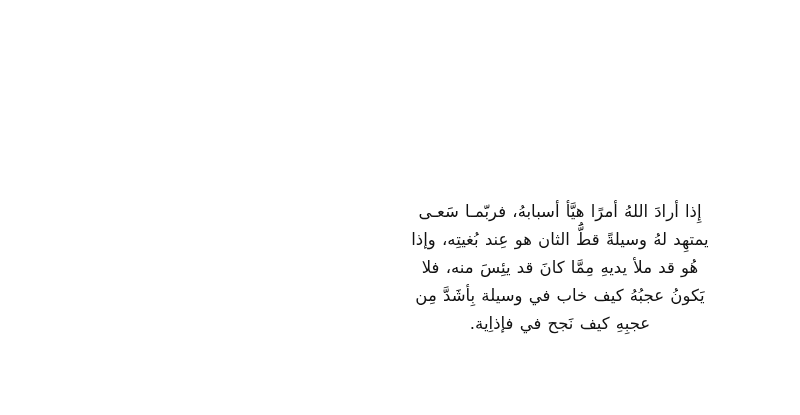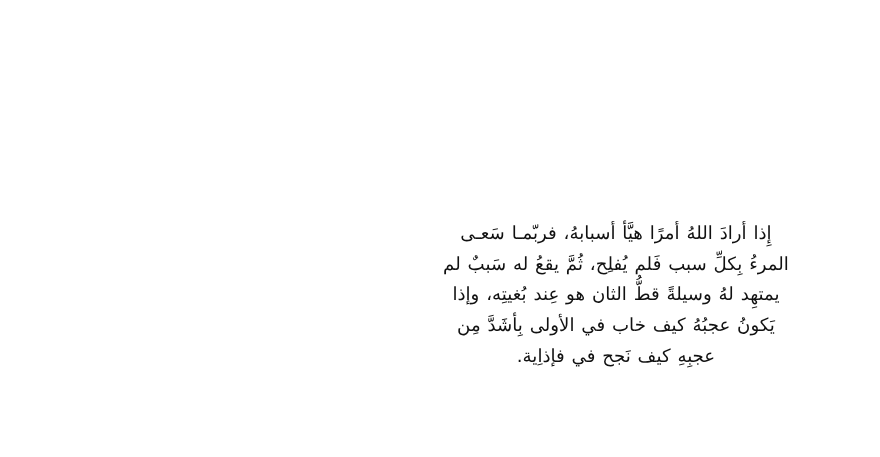--- a/index.html
+++ b/index.html
@@ -42,18 +42,18 @@
     display: block;
     white-space: nowrap;
   }
 </style>
 </head>
 <body>
 
 <div class="page">
   <div class="text-block">
     <p class="line">إِذا أرادَ اللهُ أمرًا هيَّأ أسبابهُ، فربّمـا سَعـى</p>
-    <p class="line">المرءُ بِكلِّ سبب فَلم يُفلِح، ثُمَّ يقعُ له سَببٌ لم</p>
     <p class="line">يمتهِد لهُ وسيلةً قطُّ الثان هو عِند بُغيتِه، وإذا</p>
-    <p class="line">يَكونُ عجبُهُ كيف خاب في الأولى بِأشَدَّ مِن</p>
+    <p class="line">هُو قد ملأ يديهِ مِمَّا كانَ قد يئِسَ منه، فلا</p>
+    <p class="line">يَكونُ عجبُهُ كيف خاب في وسيلة بِأشَدَّ مِن</p>
     <p class="line">عجبِهِ كيف نَجح في فإذاِية.</p>
   </div>
 </div>
 
 </body></html>

